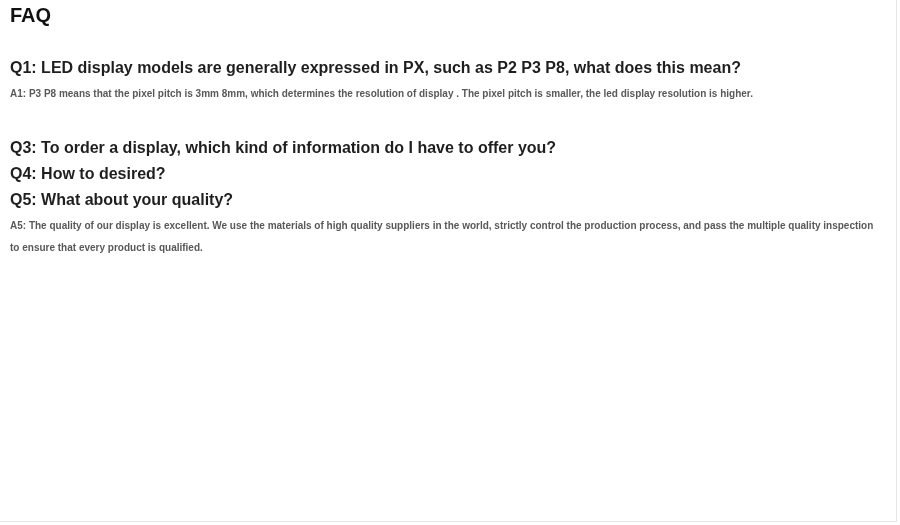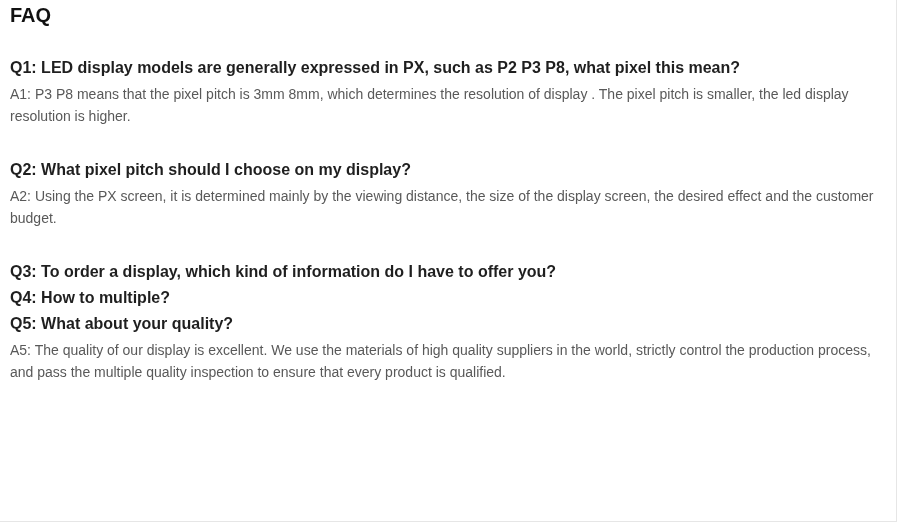--- a/index.html
+++ b/index.html
@@ -26,50 +26,46 @@
   }
   .faq-item { margin: 0; }
   .question {
     font-size: 16px;
     font-weight: 700;
     color: #1f1f1f;
     line-height: 21px;
     margin: 0 0 5px 0;
   }
   .answer {
-    font-size: 14px;
-    font-weight: 400;
+    font-size: 10px;
+    font-weight: 700;
     color: #595959;
     line-height: 22px;
     margin: 0 0 32px 0;
   }
   .faq-item:last-child .answer { margin-bottom: 14px; }
 </style>
 </head>
 <body>
 
 <div class="page">
   <h2 class="faq-heading">FAQ</h2>
   <div id="faq-list">
   <div class="faq-item">
-    <h3 class="question">Q1: LED display models are generally expressed in PX, such as P2 P3 P8, what pixel this mean?</h3>
+    <h3 class="question">Q1: LED display models are generally expressed in PX, such as P2 P3 P8, what does this mean?</h3>
     <p class="answer">A1: P3 P8 means that the pixel pitch is 3mm 8mm, which determines the resolution of display . The pixel pitch is smaller, the led display resolution is higher.</p>
   </div>
 
-  <div class="faq-item">
-    <h3 class="question">Q2: What pixel pitch should I choose on my display?</h3>
-    <p class="answer">A2: Using the PX screen, it is determined mainly by the viewing distance, the size of the display screen, the desired effect and the customer budget.</p>
-  </div>
 
   <div class="faq-item">
     <h3 class="question">Q3: To order a display, which kind of information do I have to offer you?</h3>
   </div>
 
   <div class="faq-item">
-    <h3 class="question">Q4: How to multiple?</h3>
+    <h3 class="question">Q4: How to desired?</h3>
   </div>
 
   <div class="faq-item">
     <h3 class="question">Q5: What about your quality?</h3>
     <p class="answer">A5: The quality of our display is excellent. We use the materials of high quality suppliers in the world, strictly control the production process, and pass the multiple quality inspection to ensure that every product is qualified.</p>
   </div>
 </div>
 </div>
 
 </body></html>

